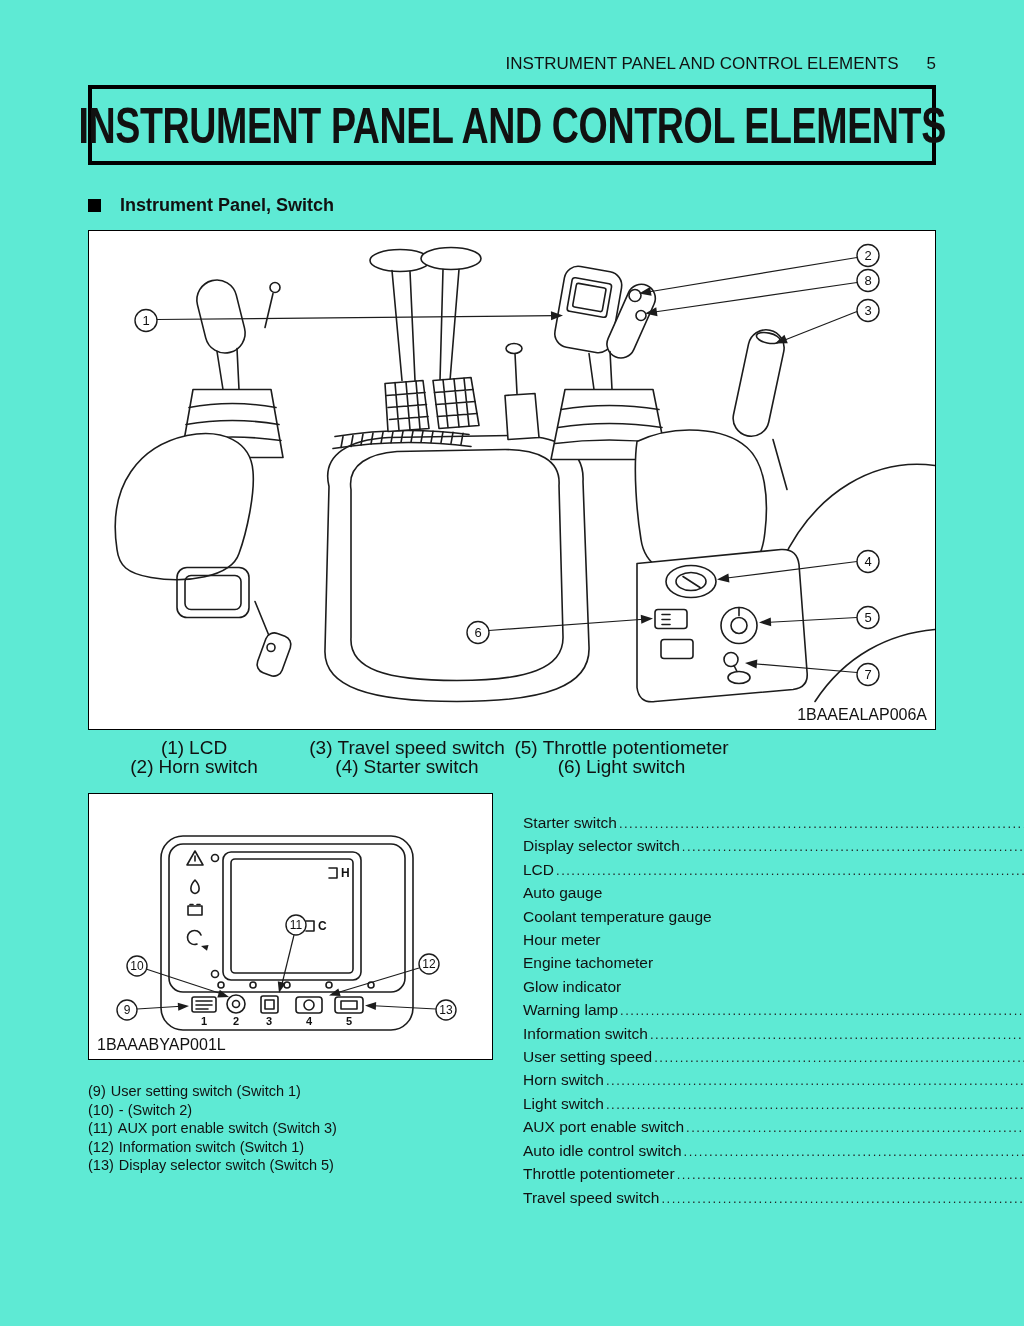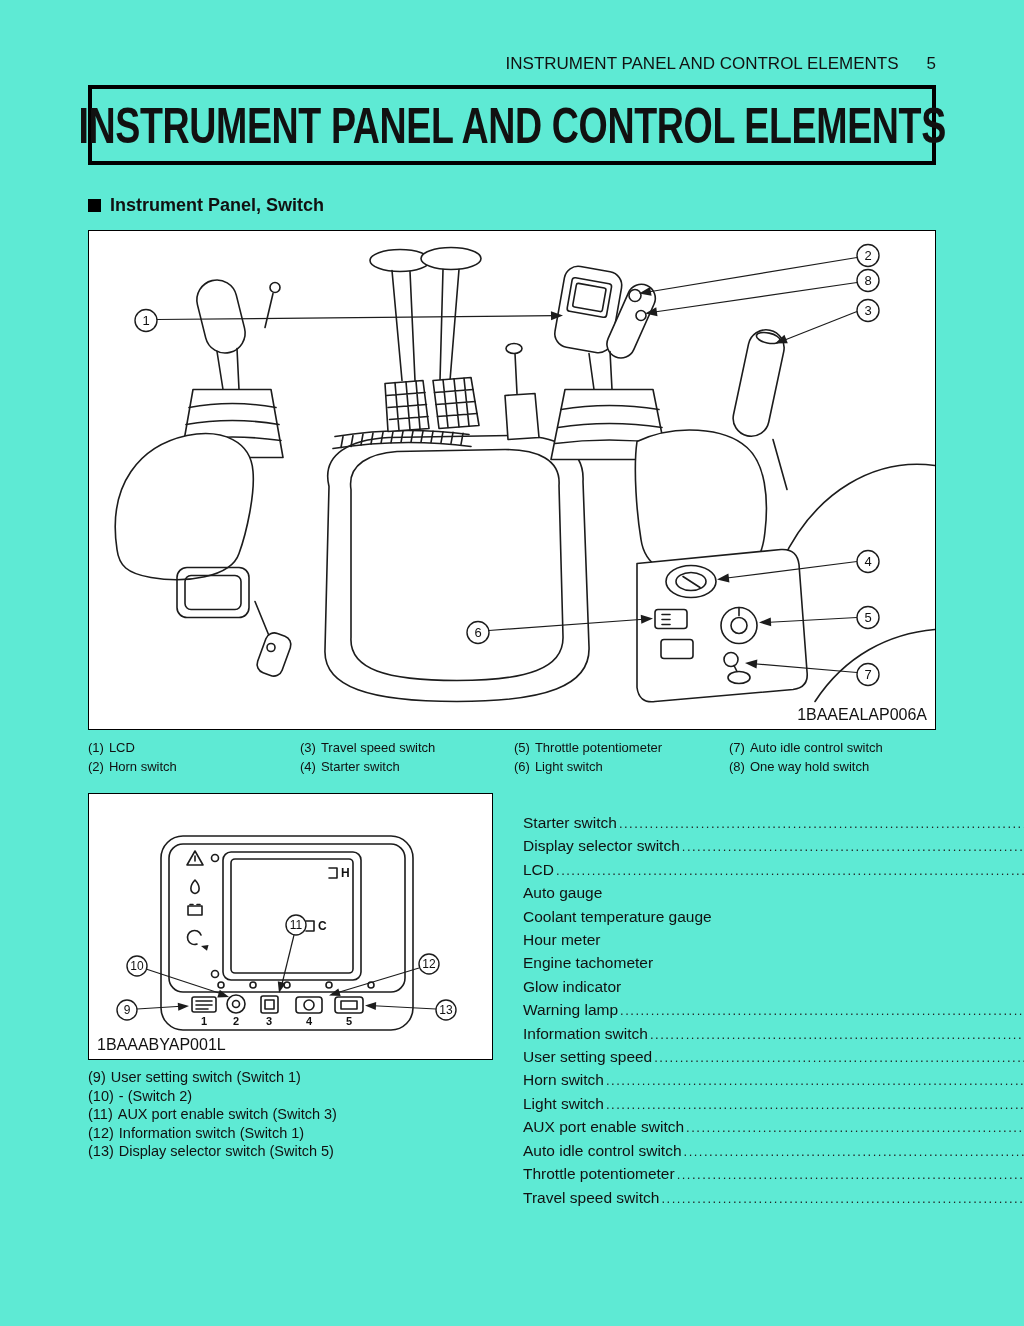--- a/index.html
+++ b/index.html
@@ -16,21 +16,21 @@
   
   .title-box {
     margin-top:11px; border:4px solid #000; height:72px;
     display:flex; align-items:center; justify-content:center; overflow:visible;
   }
   .title-box h1 {
     margin:0; font-size:47px; font-weight:bold; white-space:nowrap;
     letter-spacing:-0.5px; transform:scale(0.80, 1.08); transform-origin:center;
   }
   
-  .section-heading { margin-top:30px; display:flex; align-items:center; gap:9px; }
+  .section-heading { margin-top:30px; display:flex; align-items:center; gap:19px; }
   .section-square { width:13px; height:13px; background:#000; flex:0 0 auto; }
   .section-heading h2 { margin:0; font-size:18px; font-weight:bold; }
   
   .figure-box { position:relative; border:1px solid #000; background:#fff; }
   .fig1 { height:498px; margin-top:14px; }
   .fig2 { width:405px; height:267px; box-sizing:border-box; }
   .fig-svg { position:absolute; inset:0; width:100%; height:100%; }
   .fig-code { position:absolute; font-size:16px; color:#111; }
   .fig1 .fig-code { right:8px; bottom:5px; }
   .fig2 .fig-code { left:8px; bottom:5px; }
@@ -42,26 +42,26 @@
   .cl { stroke:#1c1c1c; stroke-width:1.2; }
   .cc { fill:#fff; stroke:#1c1c1c; stroke-width:1.4; }
   .ah { fill:#1c1c1c; stroke:none; }
   .ct  { font-family:"Liberation Sans",sans-serif; font-size:13px; fill:#111; text-anchor:middle; }
   .ct2 { font-family:"Liberation Sans",sans-serif; font-size:12px; fill:#111; text-anchor:middle; }
   .pl  { font-family:"Liberation Sans",sans-serif; font-size:12px; font-weight:bold; fill:#111; }
   .sw-nums text { font-family:"Liberation Sans",sans-serif; font-size:11px; font-weight:bold; fill:#111; text-anchor:middle; }
   
   .legend1 {
     display:grid; grid-template-columns:212px 214px 215px 1fr;
-    margin-top:9px; font-size:13px; line-height:18.5px;
+    margin-top:9px; font-size:19px; line-height:18.5px;text-align:center;
   }
   .lg-num { margin-right:5px; }
   
   .lower { display:grid; grid-template-columns:405px 1fr; column-gap:30px; margin-top:17px; align-items:start; }
-  .legend2 { margin-top:8px; font-size:14.5px; line-height:18.5px; }
+  .legend2 { margin-top:22px; font-size:14.5px; line-height:18.5px; }
   
   .ref-header { text-align:right; font-size:15.5px; margin-bottom:1px; }
   .ref-row { display:flex; align-items:baseline; font-size:15.5px; line-height:22.4px; }
   .ref-label { white-space:nowrap; }
   .dots {
     flex:1; min-width:0; overflow:hidden; white-space:nowrap;
     margin:0 6px 0 2px; letter-spacing:1.5px; font-size:13px; color:#222;
   }
   .dots::after { content:"...................................................................................................................................."; }
   .ref-page { width:30px; text-align:right; flex:0 0 auto; }
@@ -223,24 +223,20 @@
       <div class="lg-item"><span class="lg-num">(2)</span><span>Horn switch</span></div>
     </div>
     <div>
       <div class="lg-item"><span class="lg-num">(3)</span><span>Travel speed switch</span></div>
       <div class="lg-item"><span class="lg-num">(4)</span><span>Starter switch</span></div>
     </div>
     <div>
       <div class="lg-item"><span class="lg-num">(5)</span><span>Throttle potentiometer</span></div>
       <div class="lg-item"><span class="lg-num">(6)</span><span>Light switch</span></div>
     </div>
-    <div>
-      <div class="lg-item"><span class="lg-num">(7)</span><span>Auto idle control switch</span></div>
-      <div class="lg-item"><span class="lg-num">(8)</span><span>One way hold switch</span></div>
-    </div>
   </div>
 
   <div class="lower">
 
     <div>
 
       <div class="figure-box fig2">
         <svg class="fig-svg" viewBox="0 0 403 265" preserveAspectRatio="xMidYMid meet">
           <g class="draw">
             <g>

